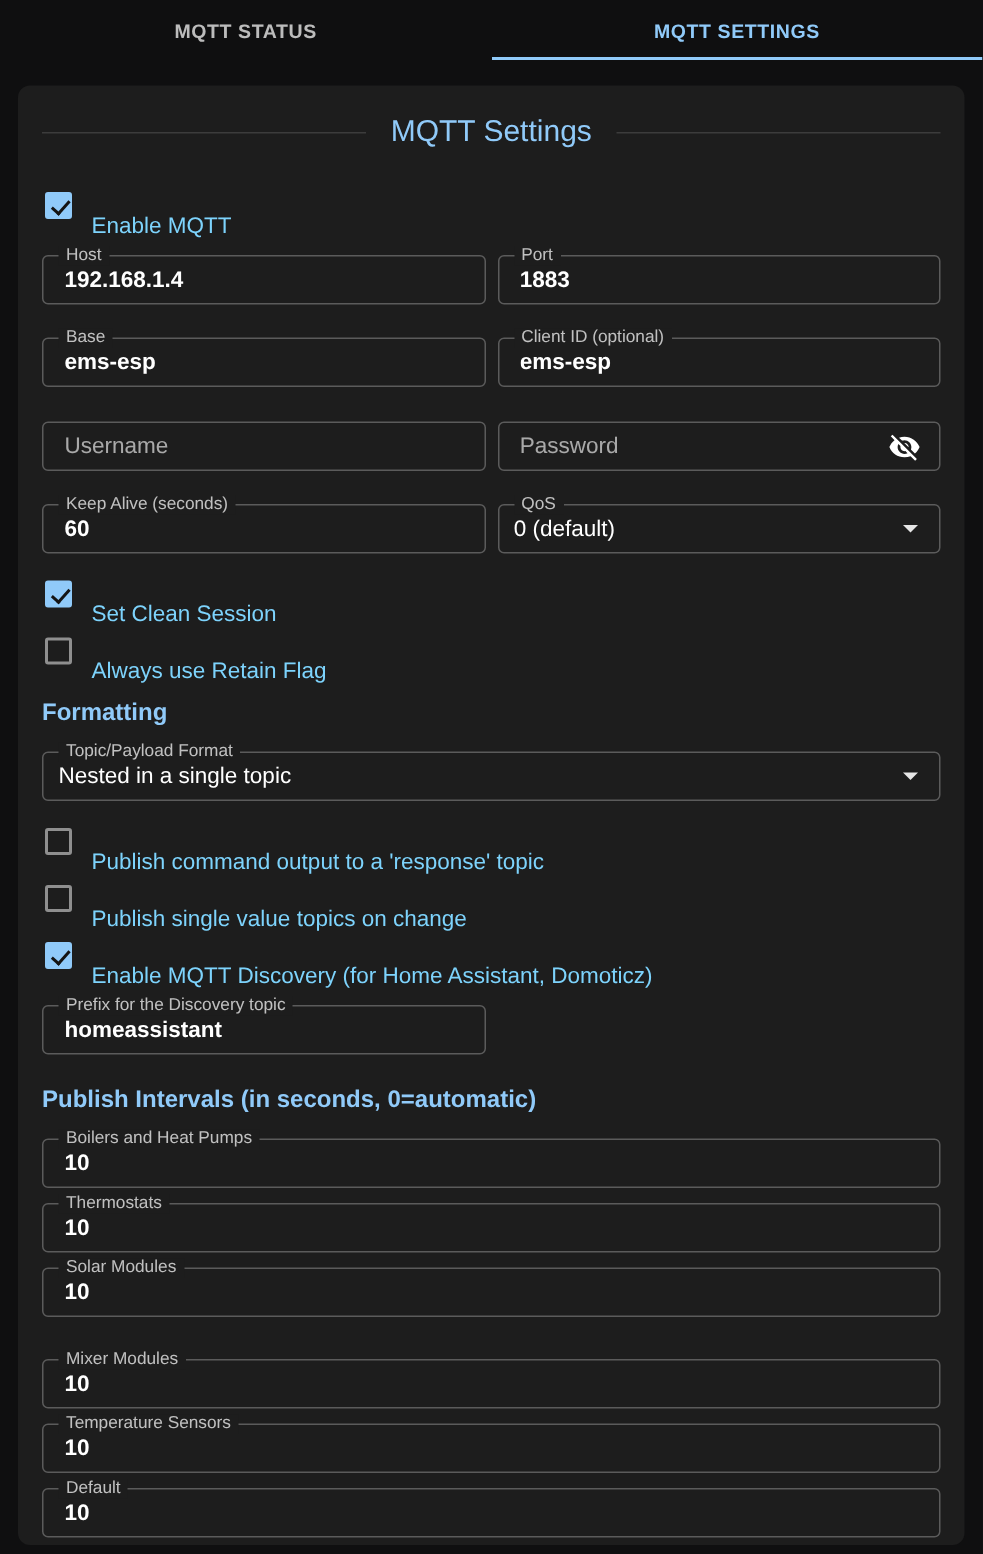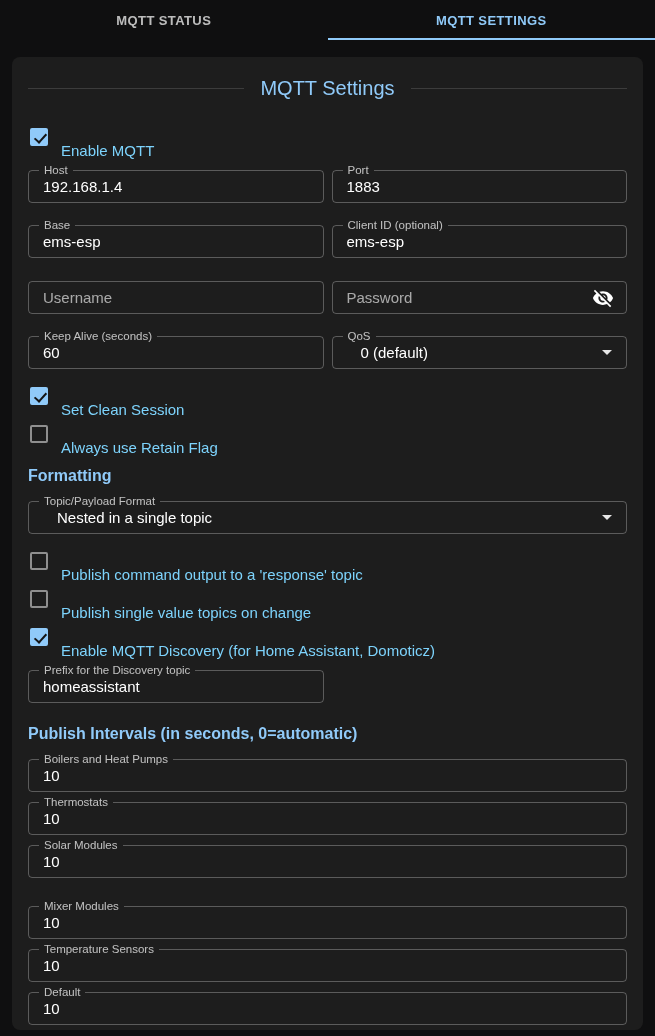--- a/index.html
+++ b/index.html
@@ -35,24 +35,24 @@
 
   
   .frow2 { display:grid; grid-template-columns:1fr 1fr; gap:8px; }
   .frow3 { display:grid; grid-template-columns:1fr; gap:10px; }
   .field { position:relative; height:33px; border:1px solid rgba(255,255,255,.28);
            border-radius:4px; background:transparent; display:flex; align-items:center; }
   .field .flabel { position:absolute; top:-7px; left:10px; padding:0 5px;
            background:#1d1d1d; font-size:11.5px; color:rgba(255,255,255,.72);
            line-height:13px; white-space:nowrap; }
   .field input { flex:1; min-width:0; background:transparent; border:none; outline:none;
-           color:#fff; font-size:15px; font-weight:400; padding:0 14px;
+           color:#fff; font-size:15px; font-weight:700; padding:0 14px;
            font-family:"Liberation Sans", sans-serif; }
   .field input::placeholder { color:rgba(255,255,255,.62); opacity:1; font-weight:400; }
-  .field .fvalue { flex:1; color:#fff; font-size:15px; font-weight:500; padding:0 28px; }
+  .field .fvalue { flex:1; color:#fff; font-size:15px; font-weight:500; padding:0 10px; }
   .caret { width:0; height:0; border-left:5px solid transparent; border-right:5px solid transparent;
            border-top:5px solid #e6e6e6; margin-right:14px; flex:none; }
   .eye { width:22px; height:22px; margin-right:12px; flex:none; cursor:pointer; }
 
   .sect { color:#90caf9; font-size:16px; font-weight:700; }
 
   .half { width:calc(50% - 4px); }
 
   
   .savebtn { display:inline-flex; align-items:center; gap:8px; height:26px;

